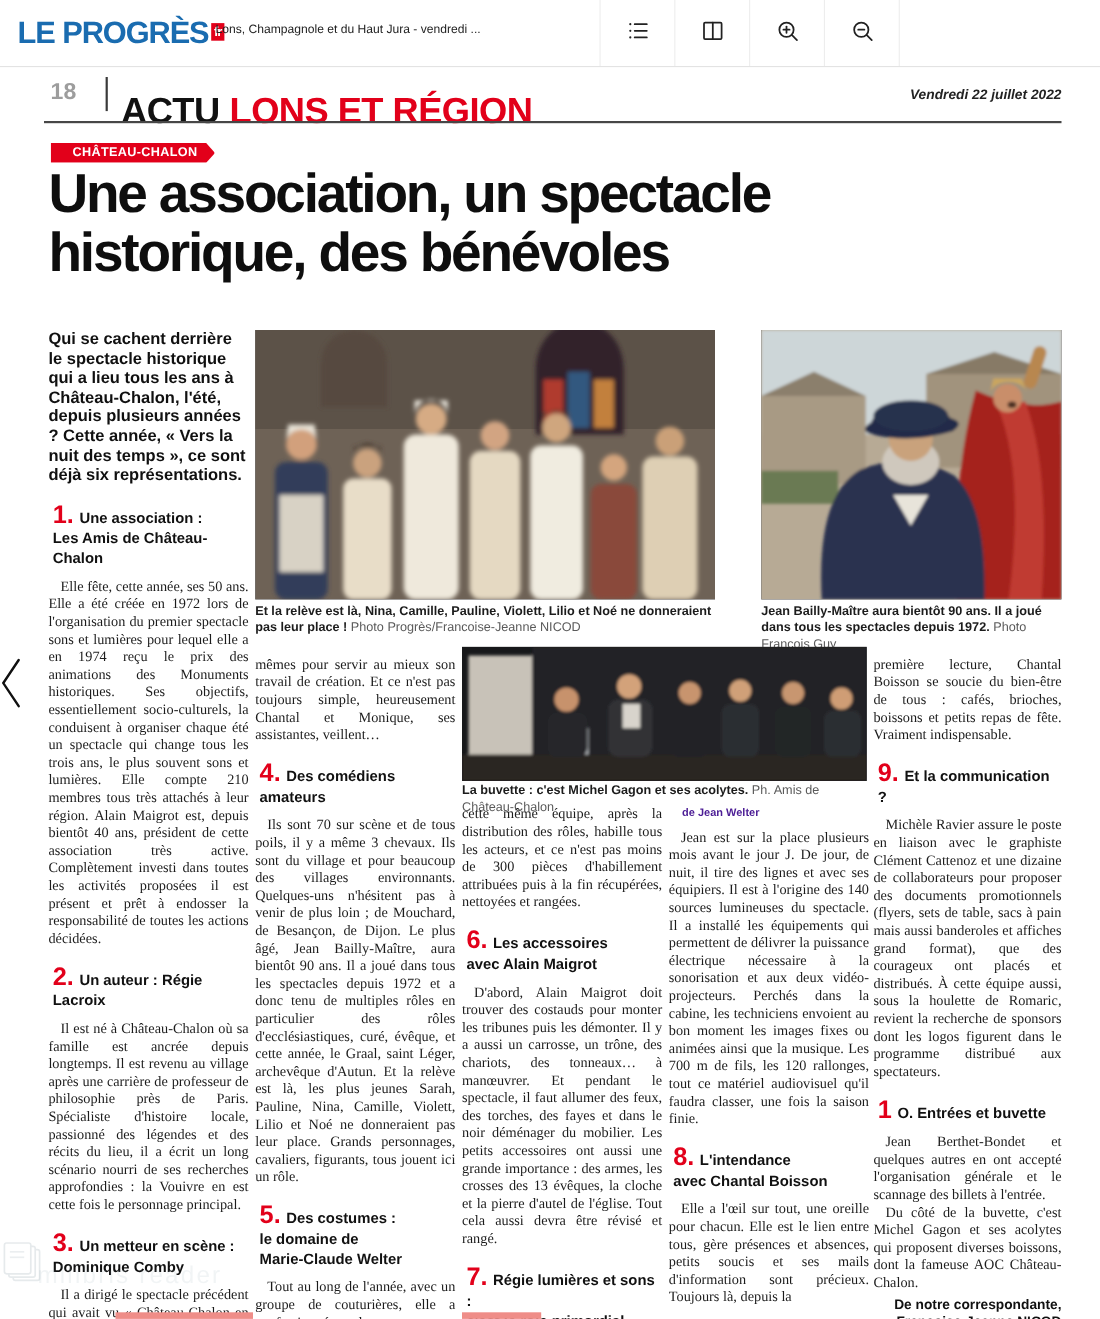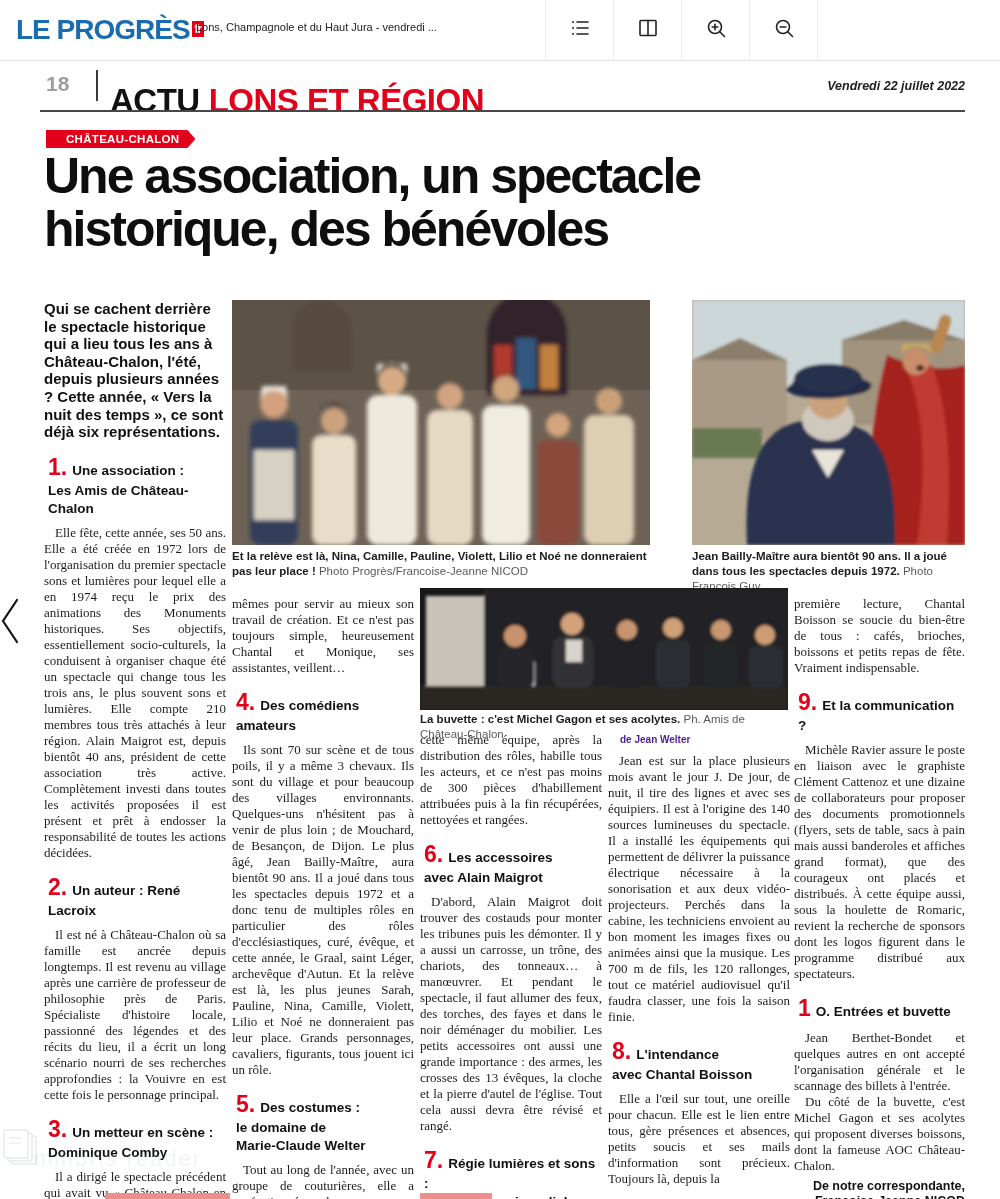--- a/index.html
+++ b/index.html
@@ -226,21 +226,21 @@
   <div class="caption" style="left:420px;top:712px;width:368px;">
     <span class="cap-bold">La buvette : c'est Michel Gagon et ses acolytes.</span>
     <span class="photo-credit">Ph. Amis de Château-Chalon</span>
   </div>
 
   <div class="col" style="left:44px;top:300px;width:182px;">
     <p class="intro">Qui se cachent derrière le spectacle historique qui a lieu tous les ans à Château-Chalon, l'été, depuis plusieurs années ? Cette année, « Vers la nuit des temps », ce sont déjà six représentations.</p>
     <div class="shead"><span class="num">1.</span><span class="htext">Une association :
 Les Amis de Château-Chalon</span></div>
     <p class="body-p indent">Elle fête, cette année, ses 50 ans. Elle a été créée en 1972 lors de l'organisation du premier spectacle sons et lumières pour lequel elle a en 1974 reçu le prix des animations des Monuments historiques. Ses objectifs, essentiellement socio-culturels, la conduisent à organiser chaque été un spectacle qui change tous les trois ans, le plus souvent sons et lumières. Elle compte 210 membres tous très attachés à leur région. Alain Maigrot est, depuis bientôt 40 ans, président de cette association très active. Complètement investi dans toutes les activités proposées il est présent et prêt à endosser la responsabilité de toutes les actions décidées.</p>
-    <div class="shead"><span class="num">2.</span><span class="htext">Un auteur : René Lacroix</span></div>
+    <div class="shead"><span class="num">2.</span><span class="htext">Un auteur : Régie Lacroix</span></div>
     <p class="body-p indent">Il est né à Château-Chalon où sa famille est ancrée depuis longtemps. Il est revenu au village après une carrière de professeur de philosophie près de Paris. Spécialiste d'histoire locale, passionné des légendes et des récits du lieu, il a écrit un long scénario nourri de ses recherches approfondies : la Vouivre en est cette fois le personnage principal.</p>
     <div class="shead"><span class="num">3.</span><span class="htext">Un metteur en scène :
 Dominique Comby</span></div>
     <p class="body-p indent">Il a dirigé le spectacle précédent qui avait vu « Château-Chalon en Révolution ». Les Amis apprécient chez lui son “extraordinaire” bienveillance et sa capacité d'écoute, ils sont toujours prêts à donner d'eux-</p>
   </div>
 
   <div class="col" style="left:232px;top:596px;width:182px;">
     <p class="body-p">mêmes pour servir au mieux son travail de création. Et ce n'est pas toujours simple, heureusement Chantal et Monique, ses assistantes, veillent…</p>
     <div class="shead"><span class="num">4.</span><span class="htext">Des comédiens
 amateurs</span></div>

